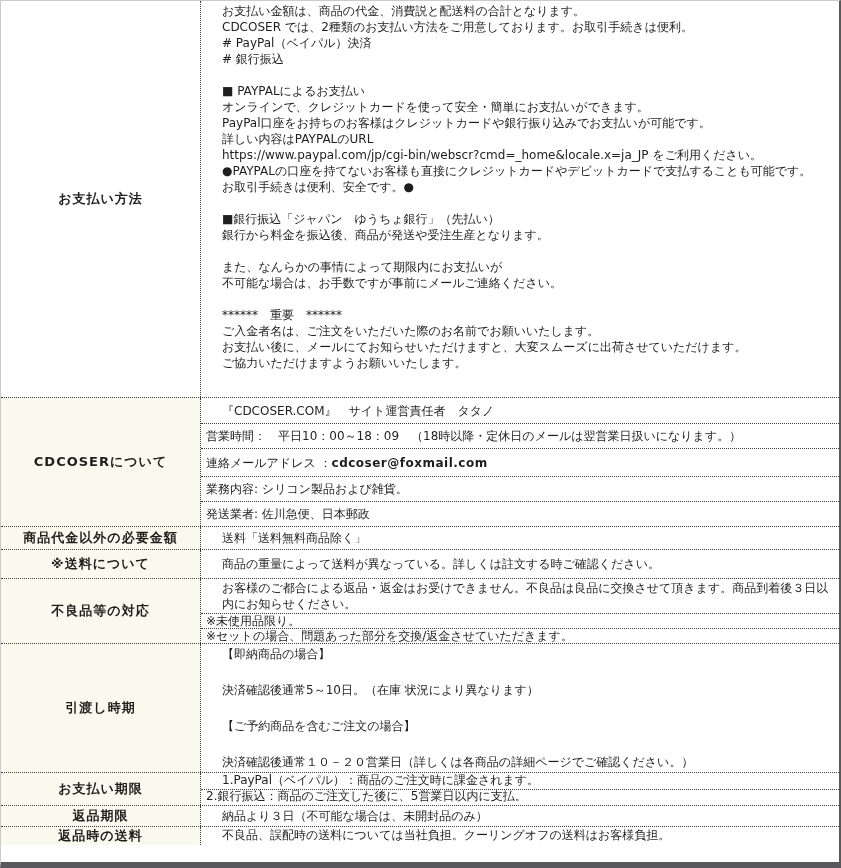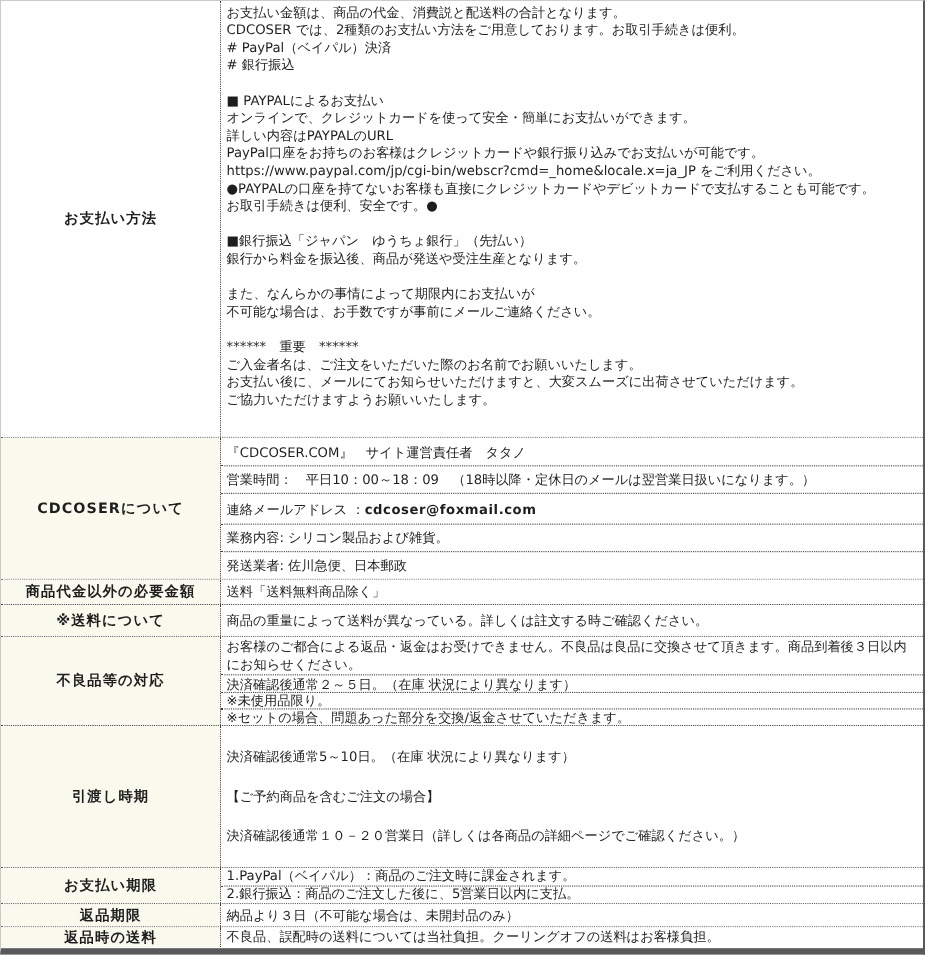--- a/index.html
+++ b/index.html
@@ -38,21 +38,21 @@
   .content-col { flex: 1; display: flex; flex-direction: column; background: #ffffff; min-width: 0; }
   .cell {
     border-top: 1px dotted #3c3c3c;
     font-size: 12px;
     padding: 1px 3px 1px 5px;
     display: flex;
     flex-direction: column;
     justify-content: center;
     overflow: hidden;
   }
-  .cell.first { border-top: none; }
+  .cell.first { border-top: none; margin-left: 16px; }
   .line { line-height: 16px; min-height: 16px; }
   .lh18 .line { line-height: 18px; min-height: 18px; }
 
   .row-payment { height: 396px; }
   .row-payment .cell { justify-content: flex-start; padding-top: 2px; }
 
   .row-cdcoser .cell { height: 25px; }
   .row-cdcoser .cell.c-mail { height: 28px; }
 
   .row-extra-fee .cell { height: 22px; }
@@ -81,22 +81,22 @@
     </div>
     <div class="content-col">
       <div class="cell first">
         <div class="line">お支払い金額は、商品の代金、消費説と配送料の合計となります。</div>
         <div class="line">CDCOSER では、2種類のお支払い方法をご用意しております。お取引手続きは便利。</div>
         <div class="line"># PayPal（ベイパル）決済</div>
         <div class="line"># 銀行振込</div>
         <div class="line"></div>
         <div class="line">■ PAYPALによるお支払い</div>
         <div class="line">オンラインで、クレジットカードを使って安全・簡単にお支払いができます。</div>
+        <div class="line">PayPal口座をお持ちのお客様はクレジットカードや銀行振り込みでお支払いが可能です。</div>
         <div class="line">詳しい内容はPAYPALのURL</div>
-        <div class="line">PayPal口座をお持ちのお客様はクレジットカードや銀行振り込みでお支払いが可能です。</div>
         <div class="line">https://www.paypal.com/jp/cgi-bin/webscr?cmd=_home&amp;locale.x=ja_JP をご利用ください。</div>
         <div class="line">●PAYPALの口座を持てないお客様も直接にクレジットカードやデビットカードで支払することも可能です。</div>
         <div class="line">お取引手続きは便利、安全です。●</div>
         <div class="line"></div>
         <div class="line">■銀行振込「ジャパン　ゆうちょ銀行」（先払い）</div>
         <div class="line">銀行から料金を振込後、商品が発送や受注生産となります。</div>
         <div class="line"></div>
         <div class="line">また、なんらかの事情によって期限内にお支払いが</div>
         <div class="line">不可能な場合は、お手数ですが事前にメールご連絡ください。</div>
         <div class="line"></div>
@@ -156,38 +156,36 @@
   </div>
 
   <div class="row row-defective">
     <div class="label-cell">
       <span>不良品等の対応</span>
     </div>
     <div class="content-col">
       <div class="cell first c-tall">
         <div class="line">お客様のご都合による返品・返金はお受けできません。不良品は良品に交換させて頂きます。商品到着後３日以内にお知らせください。</div>
       </div>
-      <div class="cell c-16">
-        <div class="line">決済確認後通常２～５日。（在庫 状況により異なります）</div>
-      </div>
       <div class="cell c-15">
         <div class="line">※未使用品限り。</div>
       </div>
       <div class="cell c-15">
         <div class="line">※セットの場合、問題あった部分を交換/返金させていただきます。</div>
       </div>
     </div>
   </div>
 
   <div class="row row-delivery lh18">
     <div class="label-cell">
       <span>引渡し時期</span>
     </div>
     <div class="content-col">
       <div class="cell first">
+        <div class="line">【即納商品の場合】</div>
         <div class="line"></div>
         <div class="line">決済確認後通常5～10日。（在庫 状況により異なります）</div>
         <div class="line"></div>
         <div class="line">【ご予約商品を含むご注文の場合】</div>
         <div class="line"></div>
         <div class="line">決済確認後通常１０－２０営業日（詳しくは各商品の詳細ページでご確認ください。）</div>
       </div>
     </div>
   </div>
 

